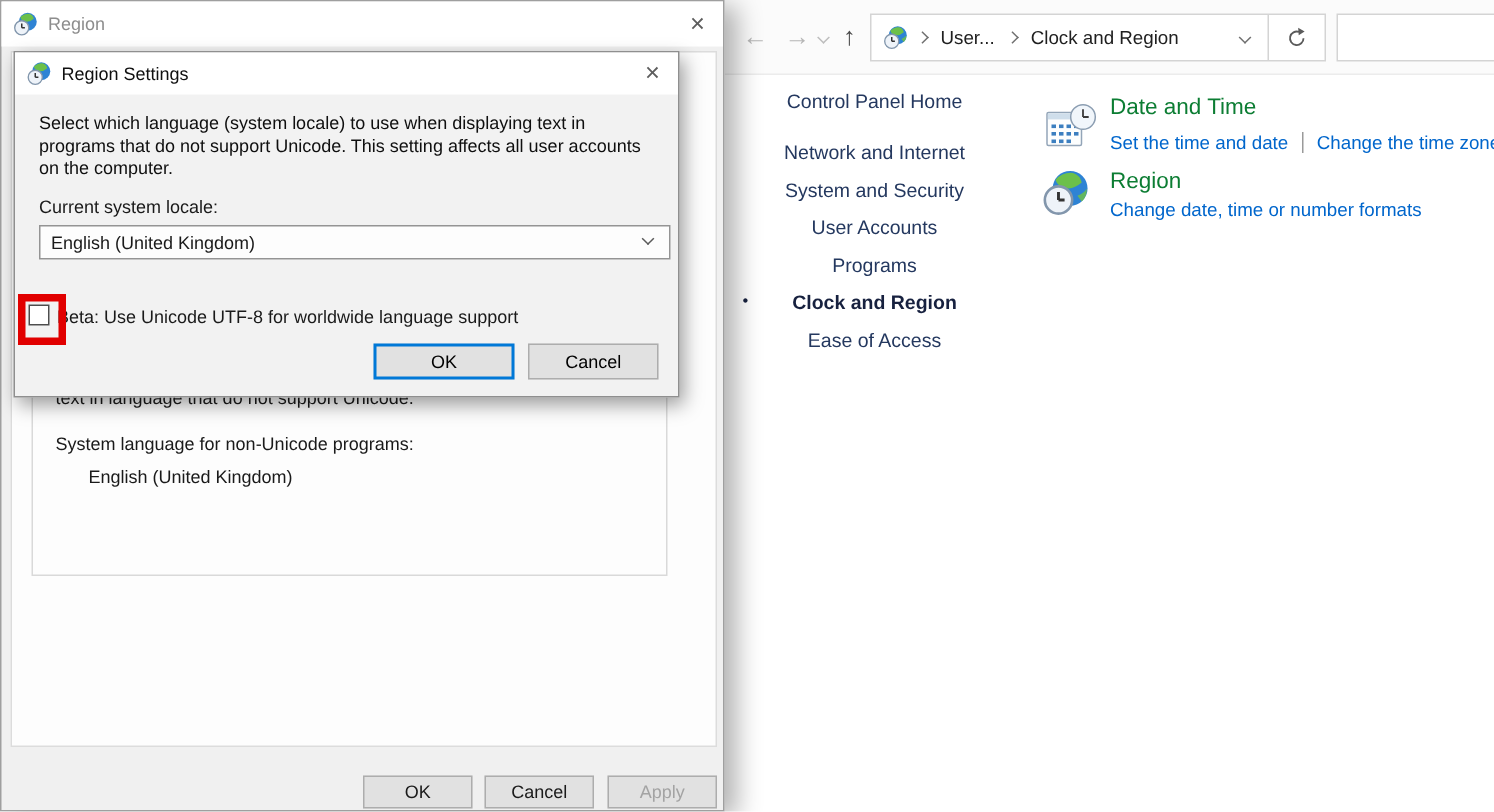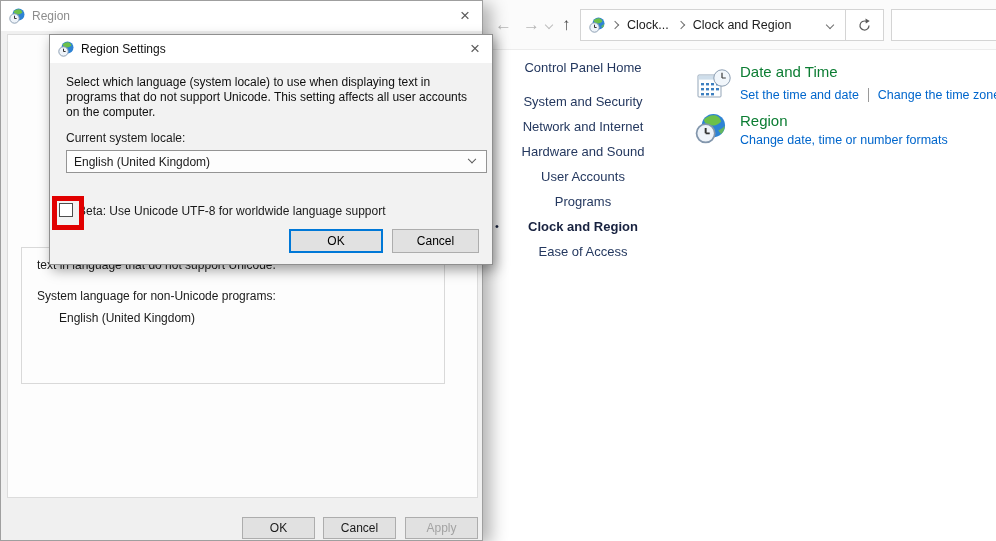--- a/index.html
+++ b/index.html
@@ -46,21 +46,21 @@
   .curr-lang-label { position:absolute; left:36px; top:288px; font-size:12px; }
   .curr-lang-value { position:absolute; left:58px; top:310px; font-size:12px; }
   .win-btn { position:absolute; height:24px; background:#e1e1e1; border:1px solid #adadad; font-size:12px; color:#1a1a1a; display:flex; align-items:center; justify-content:center; cursor:pointer; font-family:inherit; }
   .btn-locale { left:258px; top:331px; width:172px; gap:5px; }
   .bottom-btn { top:516px; width:73px; height:22px; }
   .bottom-btn.ok { left:241px; }
   .bottom-btn.cancel { left:322px; }
   .bottom-btn.apply { left:404px; color:#a3a3a3; cursor:default; }
 
   
-  .rs-dlg { position:absolute; left:8px; top:33px; width:444px; height:231px; background:#f2f2f2; border:1px solid #8f8f8f; box-shadow:3px 5px 12px rgba(0,0,0,.38); z-index:10;margin-left:40px; }
+  .rs-dlg { position:absolute; left:8px; top:33px; width:444px; height:231px; background:#f2f2f2; border:1px solid #8f8f8f; box-shadow:3px 5px 12px rgba(0,0,0,.38); z-index:10; }
   .rs-titlebar { position:absolute; left:0; top:0; width:100%; height:28px; background:#fff; display:flex; align-items:center; }
   .rs-titlebar .dlg-title { margin-left:7px; color:#0f0f0f; }
   .rs-body { position:absolute; left:0; top:28px; right:0; bottom:0; }
   .rs-desc { position:absolute; left:16px; top:12px; width:416px; font-size:12px; line-height:15px; color:#0f0f0f; }
   .rs-locale-label { position:absolute; left:16px; top:68px; font-size:12px; }
   .rs-combo { position:absolute; left:16px; top:87px; width:421px; height:23px; background:#fdfdfd; border:1px solid #949494; display:flex; align-items:center; cursor:pointer; }
   .rs-combo .combo-text { margin-left:7px; font-size:12px; }
   .rs-combo .chev { margin-left:auto; margin-right:11px; border-color:#5a5a5a; transform:rotate(45deg) translate(-2px,-2px); }
   .rs-check { position:absolute; left:9px; top:140px; width:14px; height:14px; background:#fff; border:1px solid #4d4d4d; cursor:pointer; }
   .rs-check-label { position:absolute; left:28px; top:141px; font-size:12px; white-space:nowrap; }
@@ -85,44 +85,43 @@
         <span style="margin-left:8px;display:flex;">
           <svg viewBox="0 0 16 16" width="16" height="16">
             <circle cx="9.5" cy="6.5" r="6" fill="#2e83d4"></circle>
             <path d="M4.5 3.5 Q7 0.8 10.5 1.2 Q13 2 13.5 4.5 Q10 7.5 7 6 Q5 5.5 4.5 3.5Z" fill="#6cc04a"></path>
             <path d="M12 9 Q14.5 8 15.2 6.5 Q15.5 9 13.5 11 Z" fill="#6cc04a" opacity=".85"></path>
             <circle cx="5.5" cy="10.5" r="4.7" fill="#eef3f9" stroke="#8296ac" stroke-width="0.9"></circle>
             <path d="M5.5 10.5 L5.5 7.7 M5.5 10.5 L7.6 10.5" stroke="#333" stroke-width="1" fill="none"></path>
           </svg>
         </span>
         <span class="chev right" style="margin:0 5px 0 7px;"></span>
-        <span class="seg">Clock...</span>
+        <span class="seg">User...</span>
         <span class="chev right" style="margin:0 5px;"></span>
         <span class="seg">Clock and Region</span>
         <span class="spacer"></span>
         <span class="chev down" style="margin-right:4px;"></span>
         <span class="divider"></span>
         <span class="refresh">
           <svg viewBox="0 0 16 16" width="15" height="15">
             <path d="M12.8 8 A4.8 4.8 0 1 1 9.6 3.5" fill="none" stroke="#5a5a5a" stroke-width="1.3"></path>
             <path d="M9 0.5 L13.6 3.2 L9.4 5.8 Z" fill="#5a5a5a"></path>
           </svg>
         </span>
       </div>
 
       <div class="searchbox">
         <input type="text" style="">
       </div>
     </div>
 
     <ul class="cp-nav">
       <li class="home">Control Panel Home</li>
+      <li>Network and Internet</li>
       <li>System and Security</li>
-      <li>Network and Internet</li>
-      <li>Hardware and Sound</li>
       <li>User Accounts</li>
       <li>Programs</li>
       <li class="active">
         <span class="bullet">•</span>
         <span>Clock and Region</span>
       </li>
       <li>Ease of Access</li>
     </ul>
 
     <span class="sec-icon" style="left:214px;top:67px;">

